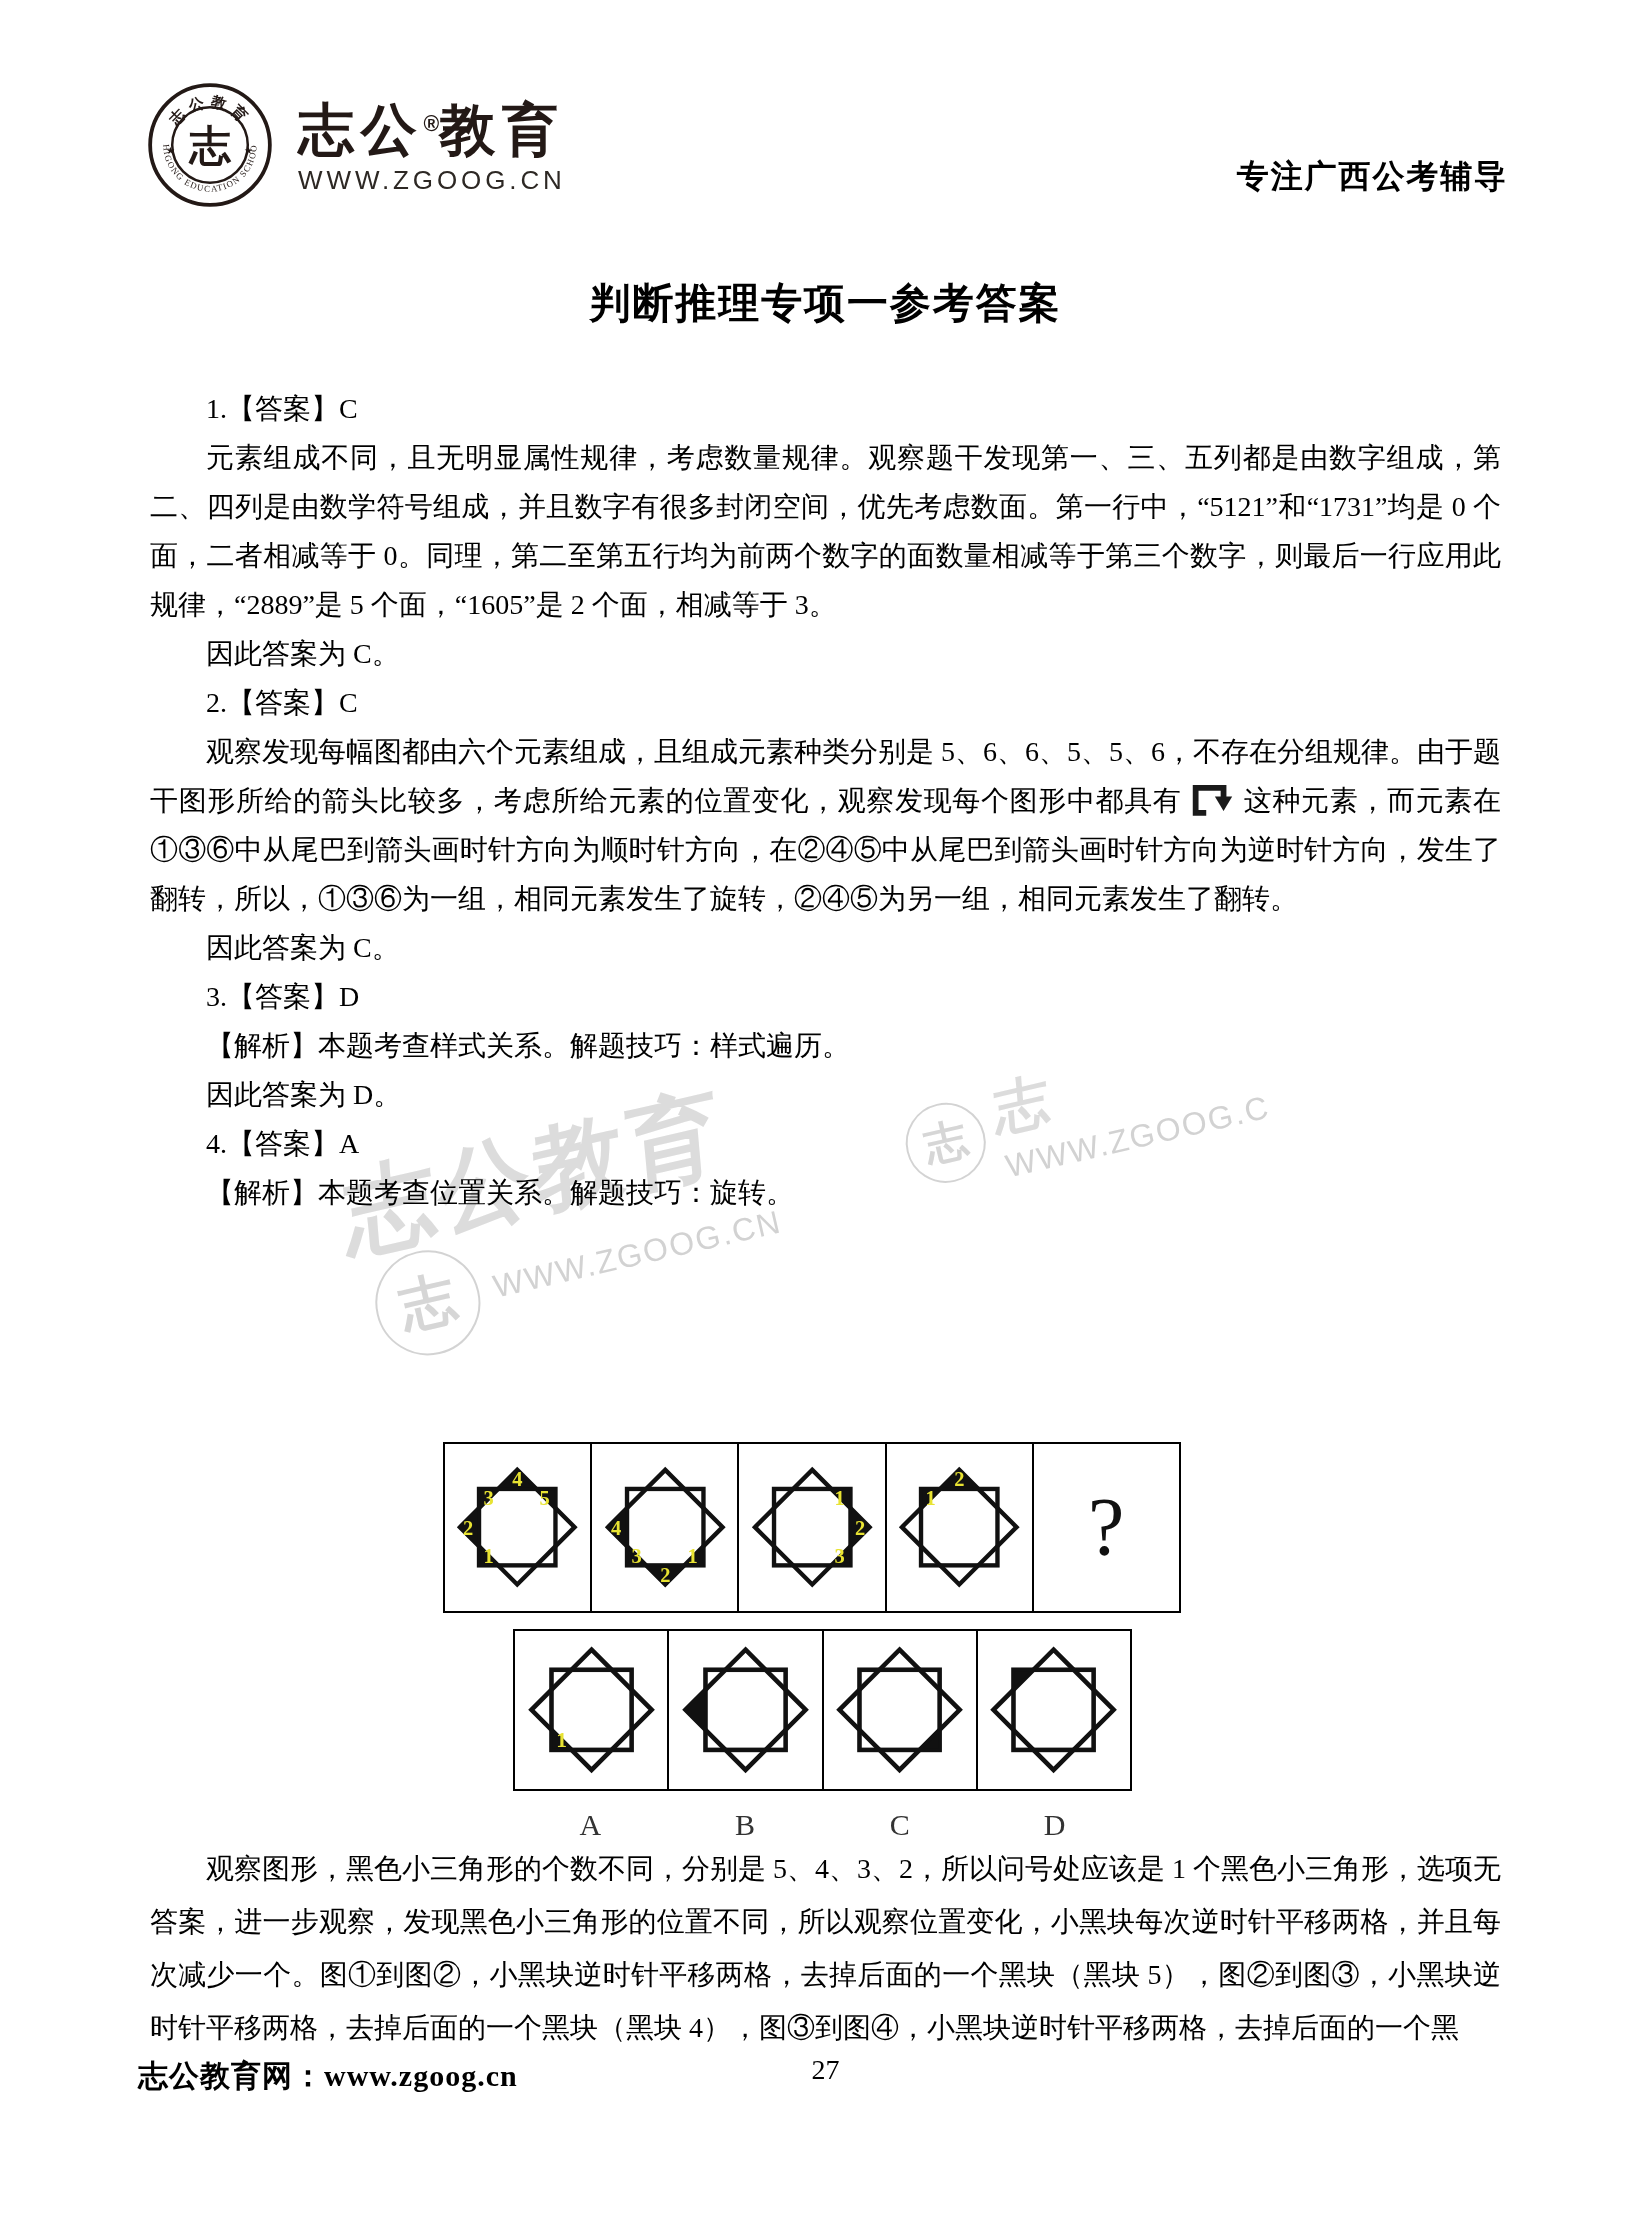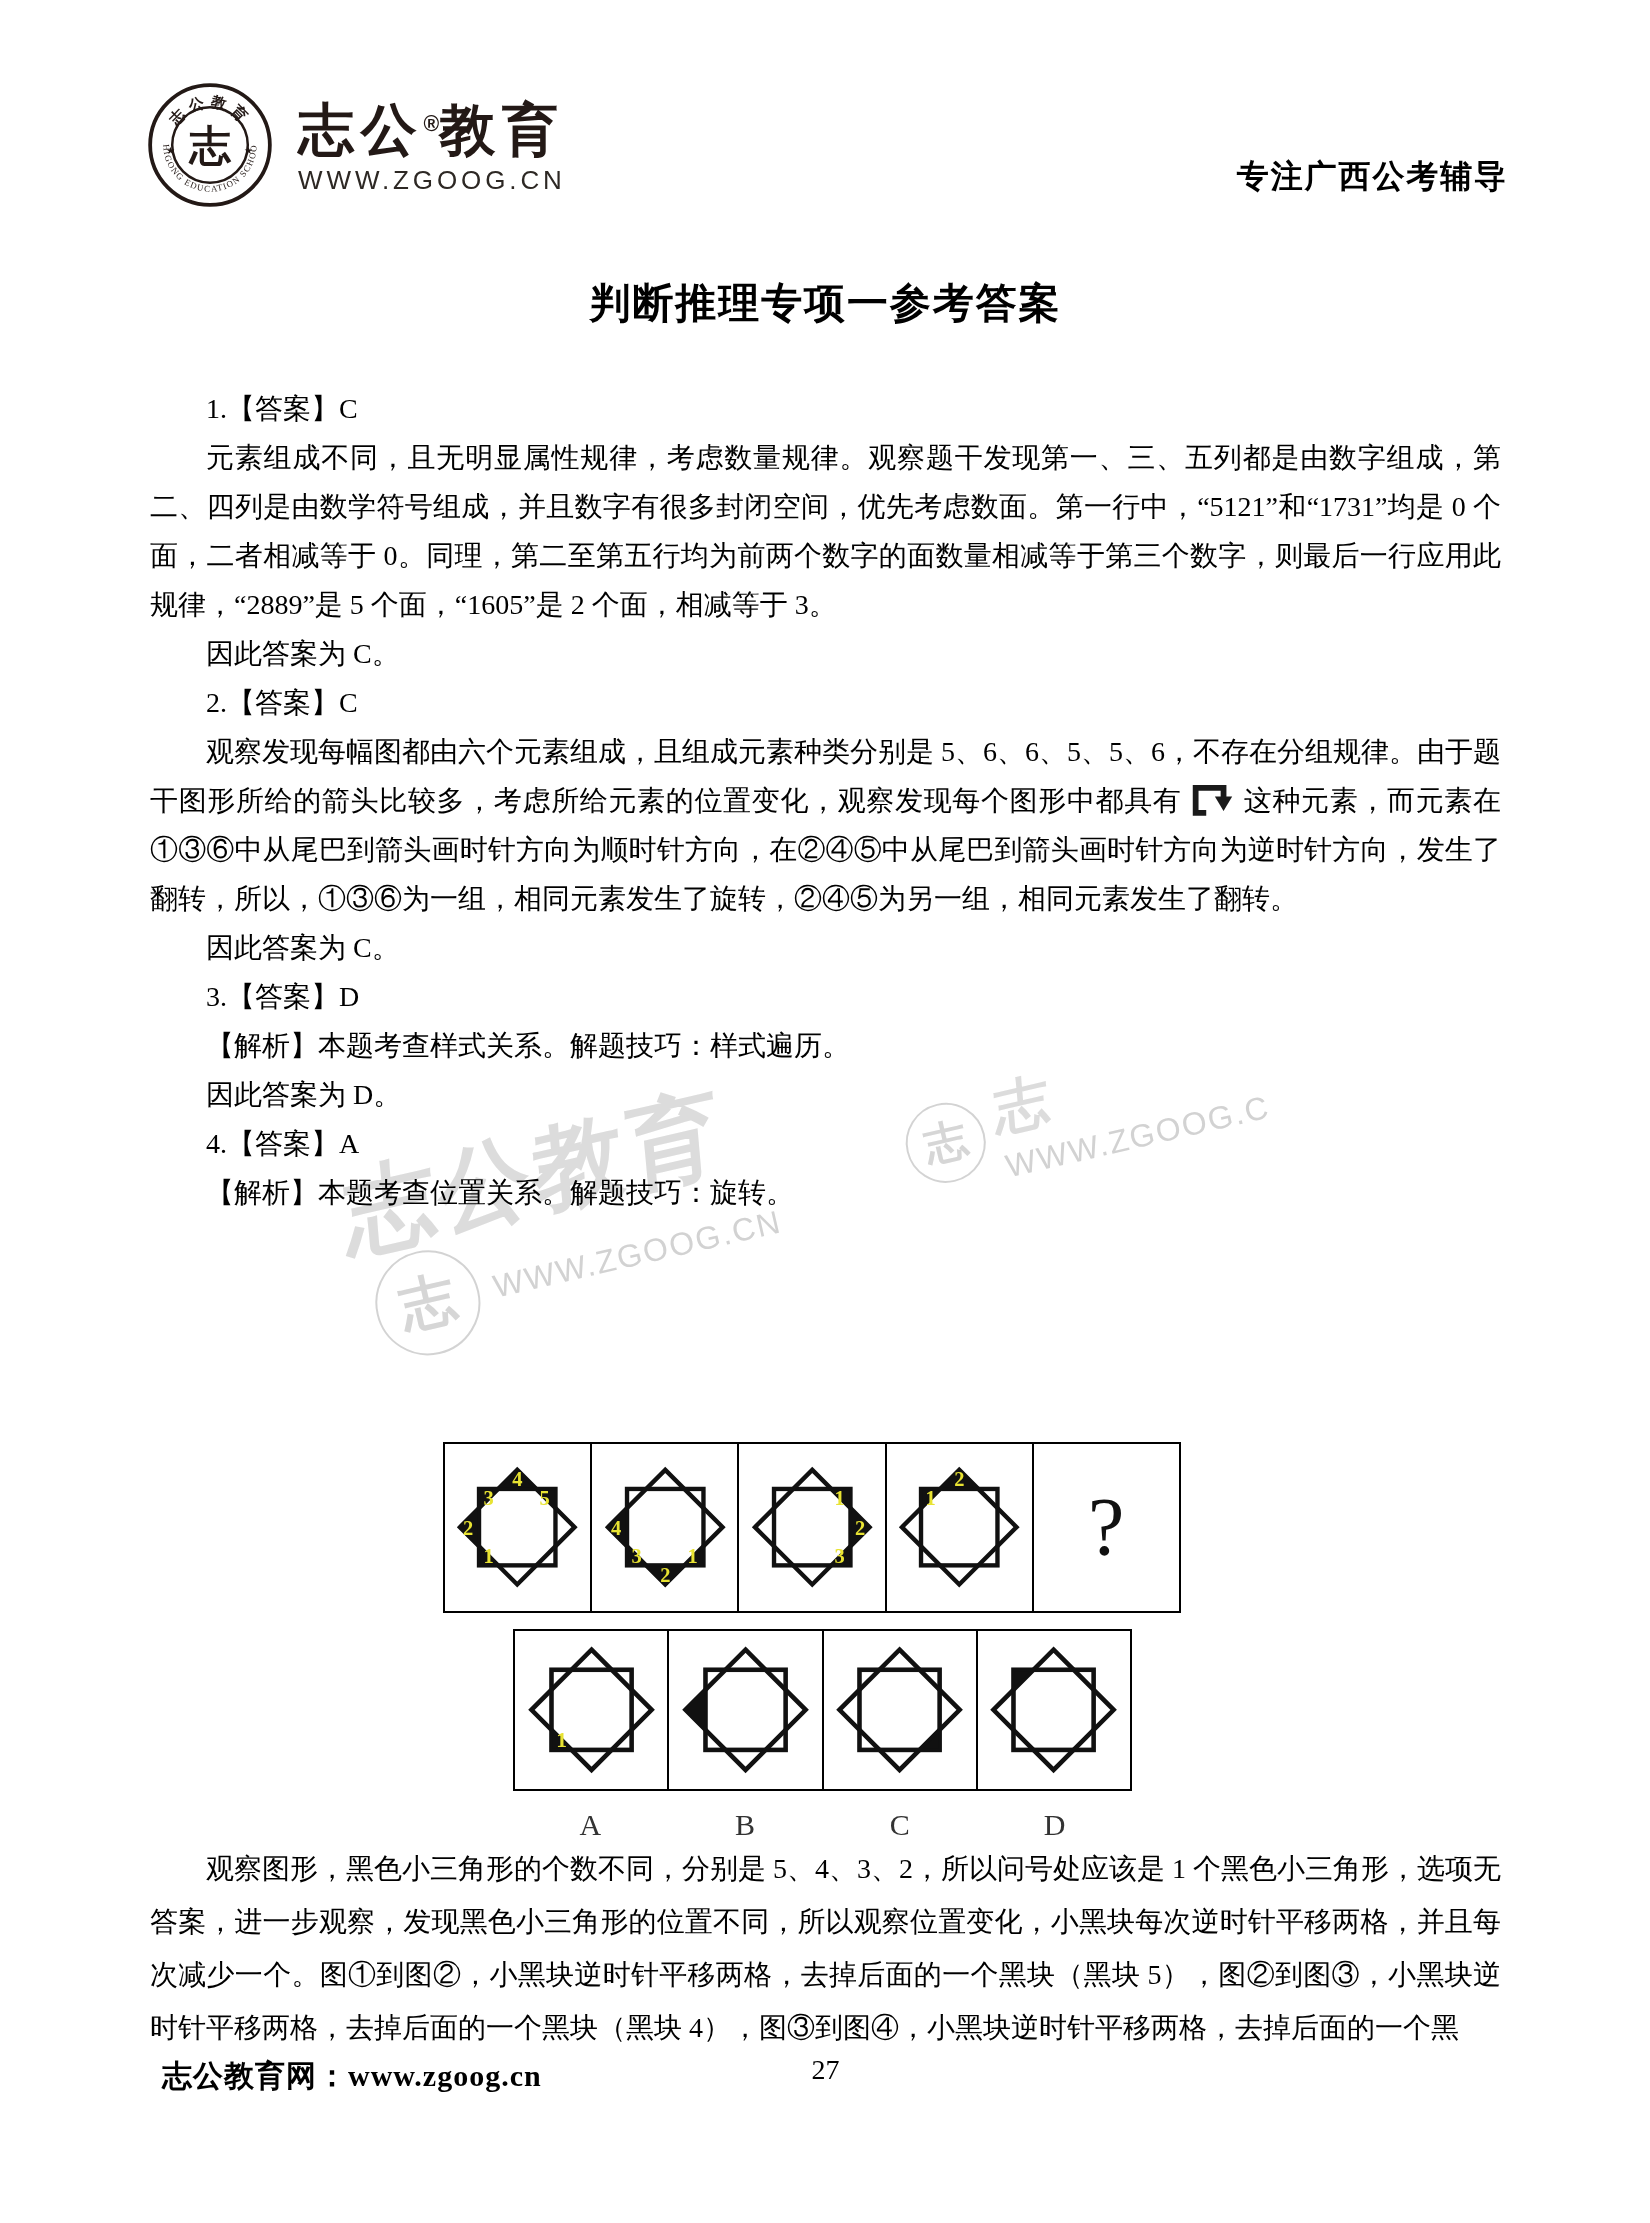--- a/index.html
+++ b/index.html
@@ -30,21 +30,21 @@
   .fig-row1{margin-left:443px;width:738px;height:171px;}
   .fig-row2{margin-left:513px;width:619px;height:162px;margin-top:15.5px;}
   .fig-cell{flex:1;display:flex;align-items:center;justify-content:center;background:#fff;}
   .fig-cell + .fig-cell{border-left:2.9px solid #000;}
   .fig-cell svg{width:94%;height:96%;}
   .opt-row{display:flex;margin-left:513px;width:619px;margin-top:17.5px;}
   .opt-row span{flex:1;text-align:center;font-size:30px;color:#333;}
   
   .final-text{left:150px;top:1842px;width:1351px;font-size:28px;text-align:justify;}
   .final-text p{margin:0;line-height:53px;text-indent:2em;}
-  .footer-site{left:162px;top:2056px;font-size:30px;font-weight:bold;letter-spacing:1px;text-align:center;}
+  .footer-site{left:138px;top:2056px;font-size:30px;font-weight:bold;letter-spacing:1px;text-align:center;}
   .footer-page{left:0;top:2054px;width:100%;text-align:center;font-size:28px;}
   
   .wm{position:absolute;z-index:1;transform:rotate(-13deg);color:#cccccc;}
   .wm1{left:902px;top:1054px;display:flex;align-items:center;gap:13.6px;opacity:.8;}
   .wm2{left:349px;top:1106px;opacity:.8;}
   .wm-circle{border:2.9px solid #c9c9c9;border-radius:50%;display:flex;align-items:center;justify-content:center;}
   .wm1 .wm-circle{width:76px;height:76px;font-size:43px;font-weight:bold;}
   .wm2 .wm-circle{width:101px;height:101px;font-size:56px;font-weight:bold;}
   .wm-big{font-size:56px;font-weight:bold;letter-spacing:5.8px;color:#d4d4d4;transform:skewX(-8deg);}
   .wm2 .wm-big{font-size:93px;letter-spacing:3.9px;}

